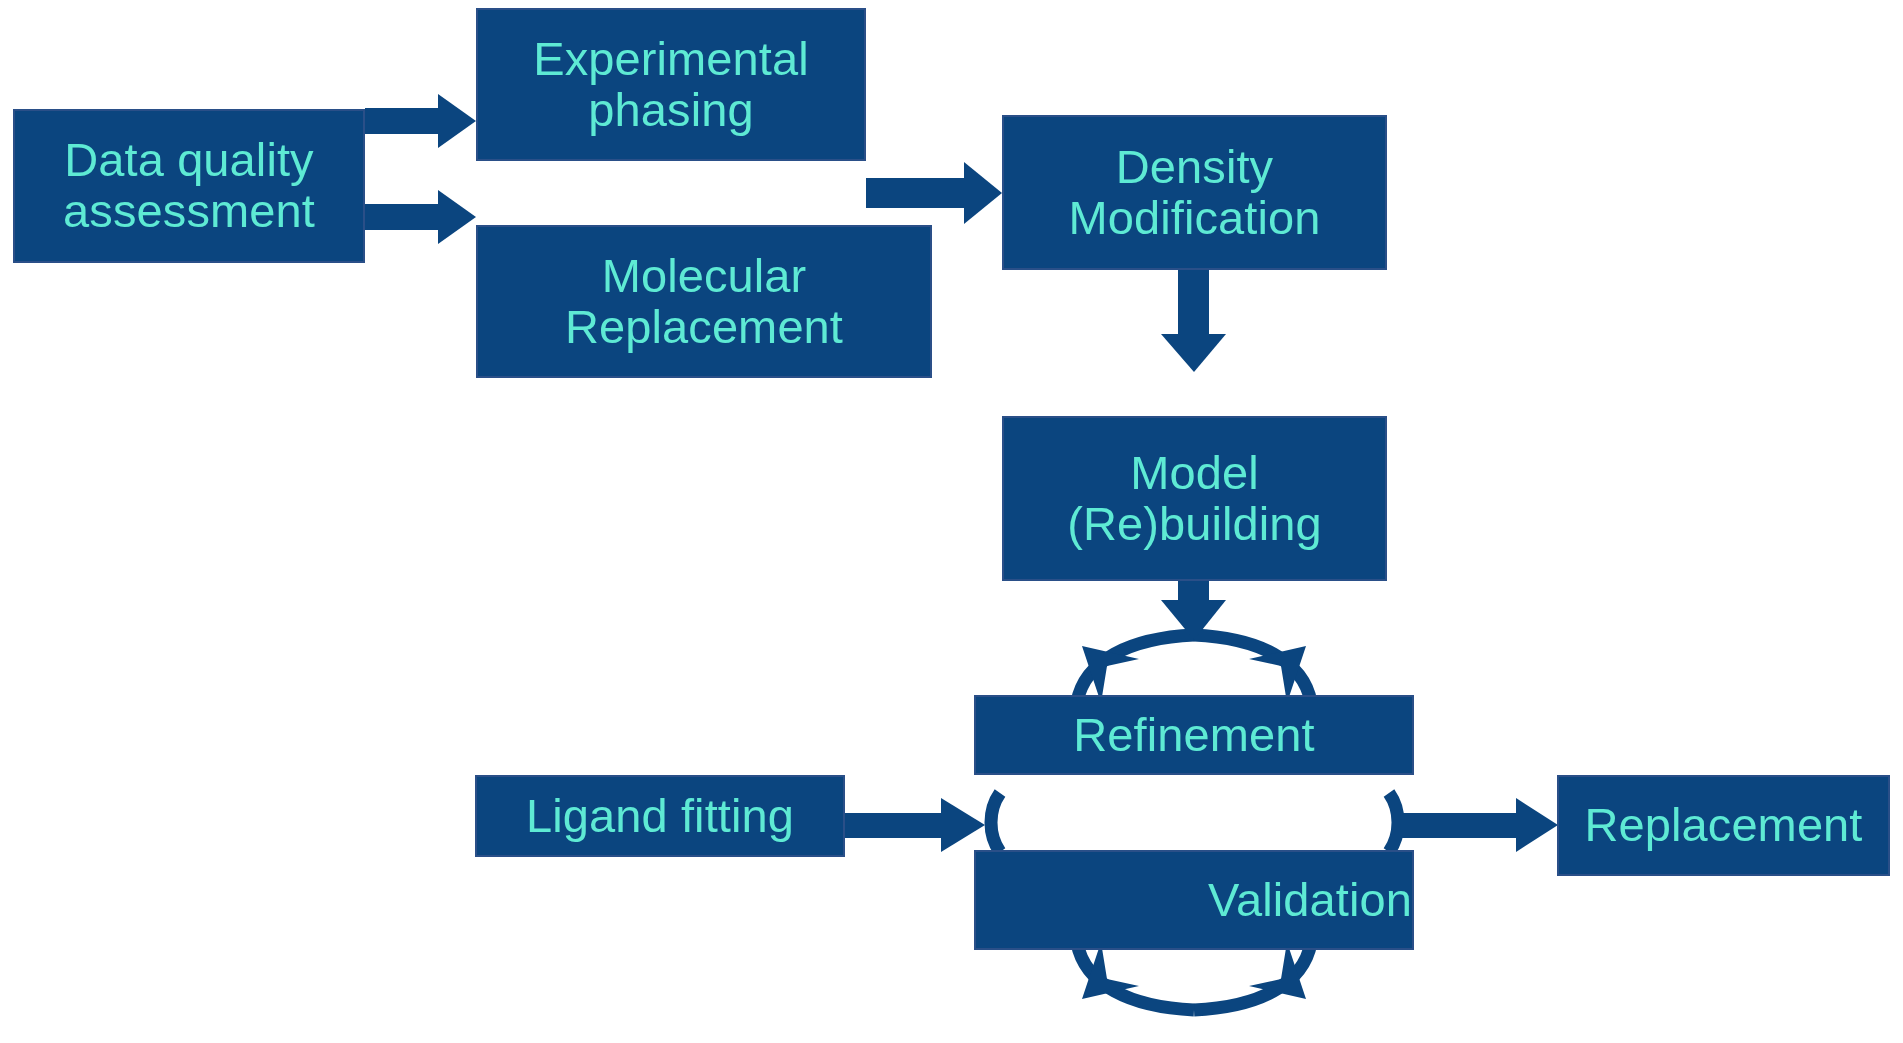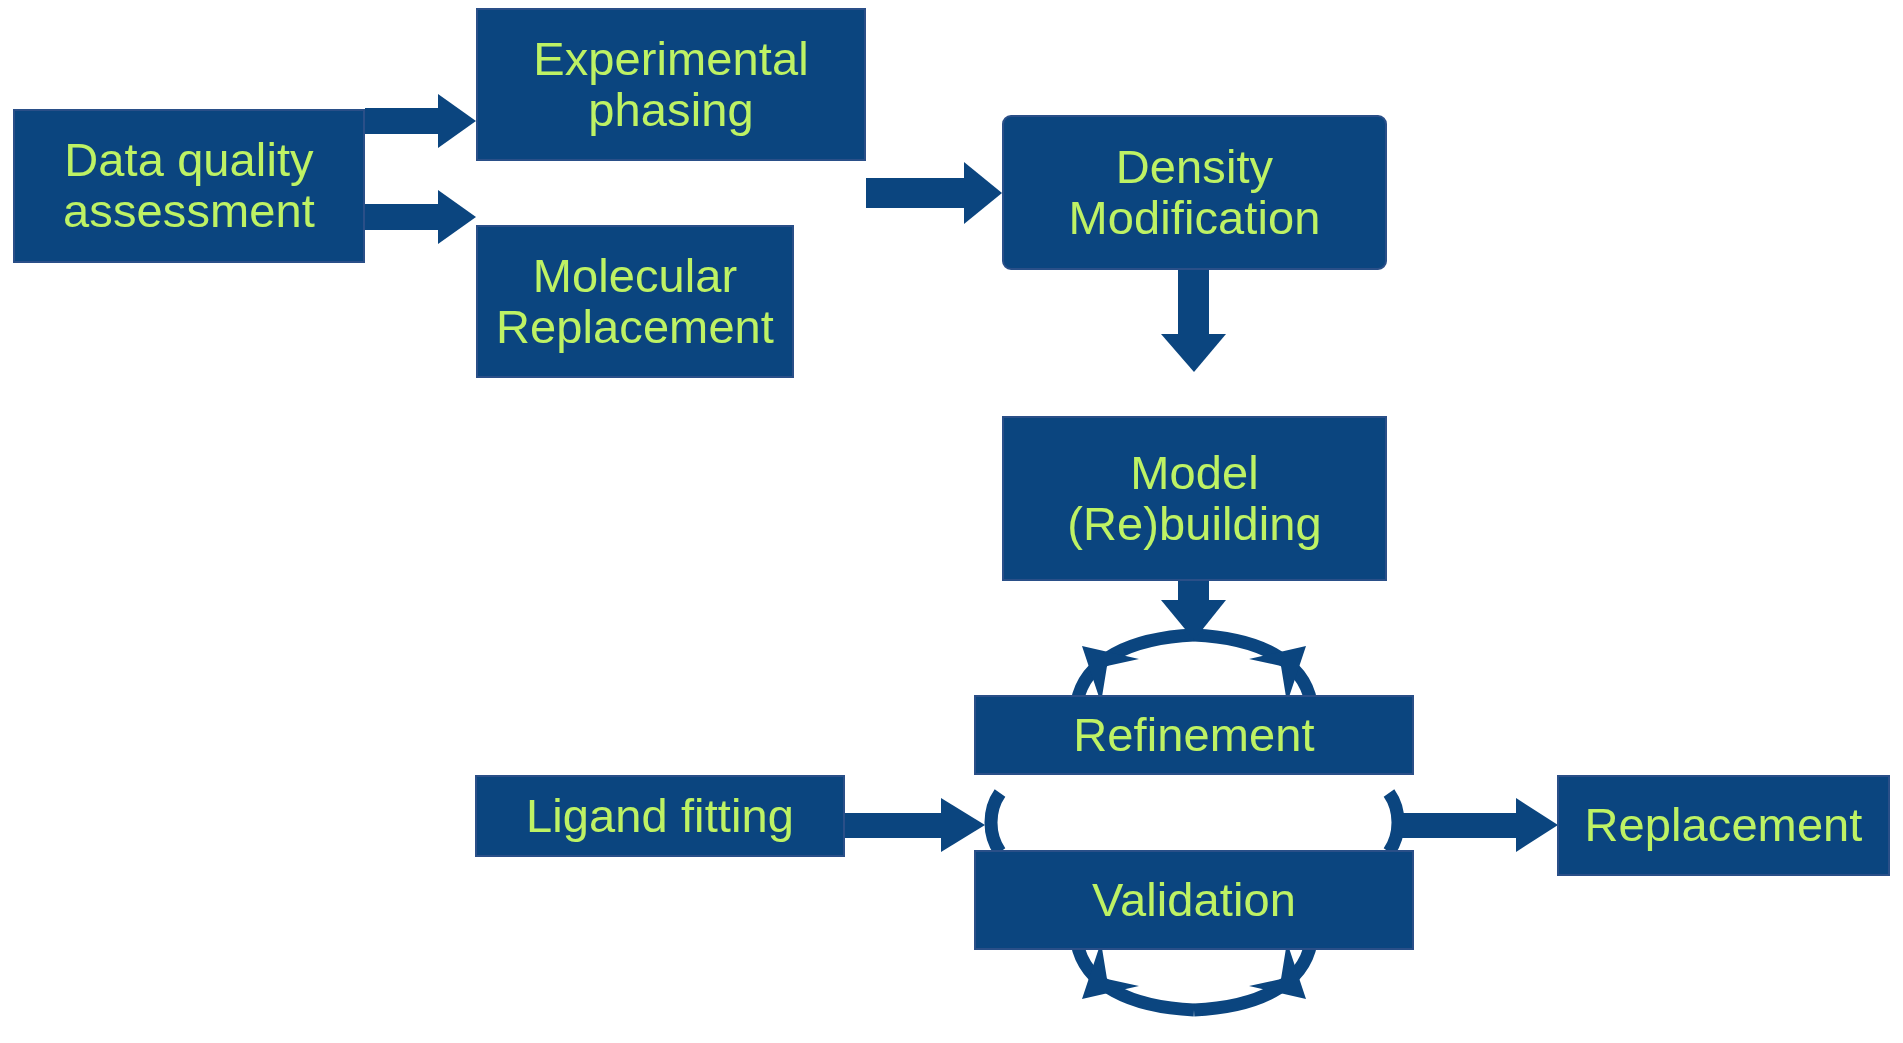--- a/index.html
+++ b/index.html
@@ -16,21 +16,21 @@
   #canvas {
     position: relative;
     width: 1903px;
     height: 1043px;
     background: #ffffff;
   }
   .node {
     position: absolute;
     background: #0b457f;
     border: 2px solid #2a4f88;
-    color: #bef264;
+    color: #5eead4;
     display: flex;
     align-items: center;
     justify-content: center;
     text-align: center;
     font-size: 47px;
     line-height: 1.08;
     box-sizing: border-box;
     letter-spacing: 0.1px;
     z-index: 5;
   }
@@ -47,25 +47,25 @@
     position: absolute;
     left: 0; top: 0;
     width: 1903px;
     height: 1043px;
     z-index: 3;
     pointer-events: none;
   }
   
   #n-dataquality   { left: 13px;   top: 109px; width: 352px; height: 154px; }
   #n-expphasing    { left: 476px;  top: 8px;   width: 390px; height: 153px; }
-  #n-molrep        { left: 476px;  top: 225px; width: 318px; height: 153px; }
-  #n-density       { left: 1002px; top: 115px; width: 385px; height: 155px; border-radius: 9px; }
+  #n-molrep        { left: 476px;  top: 225px; width: 456px; height: 153px; }
+  #n-density       { left: 1002px; top: 115px; width: 385px; height: 155px; }
   #n-model         { left: 1002px; top: 373px; width: 385px; height: 165px; margin-top: 43px; }
   #n-refinement    { left: 974px;  top: 695px; width: 440px; height: 80px; }
-  #n-validation    { left: 974px;  top: 850px; width: 440px; height: 100px; }
+  #n-validation    { left: 974px;  top: 850px; width: 440px; height: 100px; justify-content: flex-end; }
   #n-ligand        { left: 475px;  top: 775px; width: 370px; height: 82px; }
   #n-deposition    { left: 1557px; top: 775px; width: 333px; height: 101px; }
 </style>
 </head>
 <body>
 
 <div id="canvas">
 
   <svg id="cycle-svg" viewBox="0 0 1903 1043" xmlns="http://www.w3.org/2000/svg">
 

